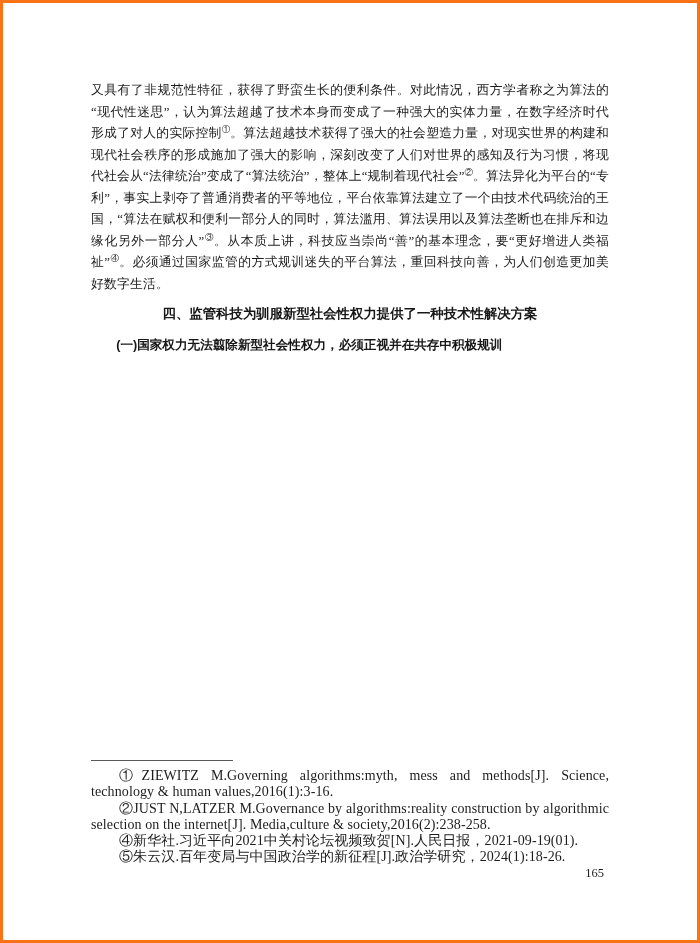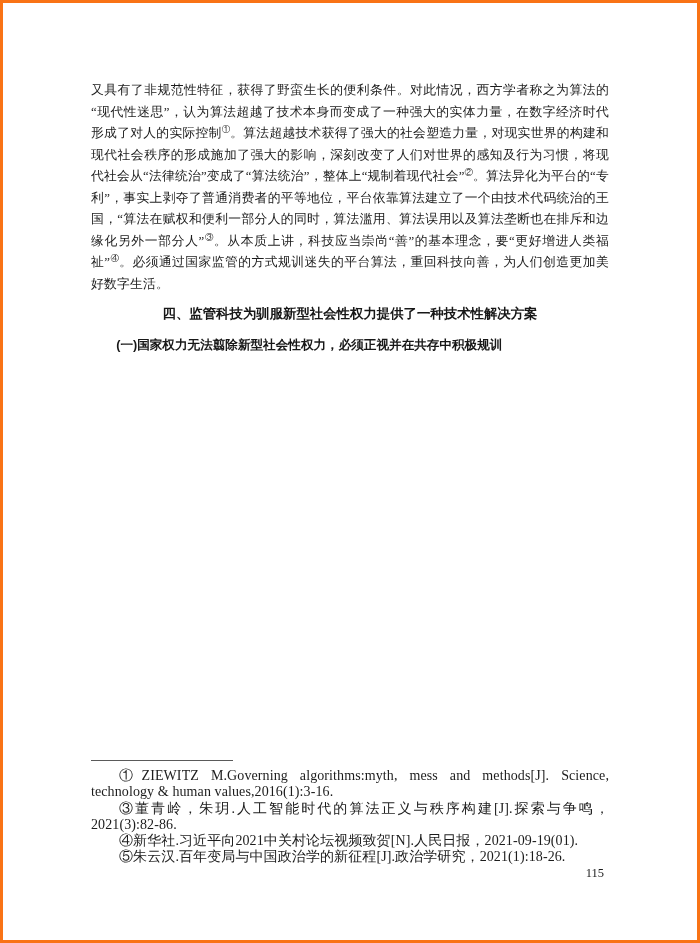--- a/index.html
+++ b/index.html
@@ -90,20 +90,20 @@
 
 
     <h3 class="subsection-heading">(一)国家权力无法翦除新型社会性权力，必须正视并在共存中积极规训</h3>
 
 
   </div>
 
   <div class="footnotes">
     <div class="fn-rule"></div>
     <p class="fn">①ZIEWITZ M.Governing algorithms:myth, mess and methods[J]. Science, technology &amp; human values,2016(1):3-16.</p>
-    <p class="fn">③董青岭，朱玥.人工智能时代的算法正义与秩序构建[J].探索与争鸣，2021(3):82-86.</p>
+    <p class="fn">②JUST N,LATZER M.Governance by algorithms:reality construction by algorithmic selection on the internet[J]. Media,culture &amp; society,2016(2):238-258.</p>
     <p class="fn">④新华社.习近平向2021中关村论坛视频致贺[N].人民日报，2021-09-19(01).</p>
-    <p class="fn">⑤朱云汉.百年变局与中国政治学的新征程[J].政治学研究，2021(1):18-26.</p>
+    <p class="fn">⑤朱云汉.百年变局与中国政治学的新征程[J].政治学研究，2024(1):18-26.</p>
   </div>
 
-  <div class="page-number">115</div>
+  <div class="page-number">165</div>
 
 </div>
 
 </body></html>

